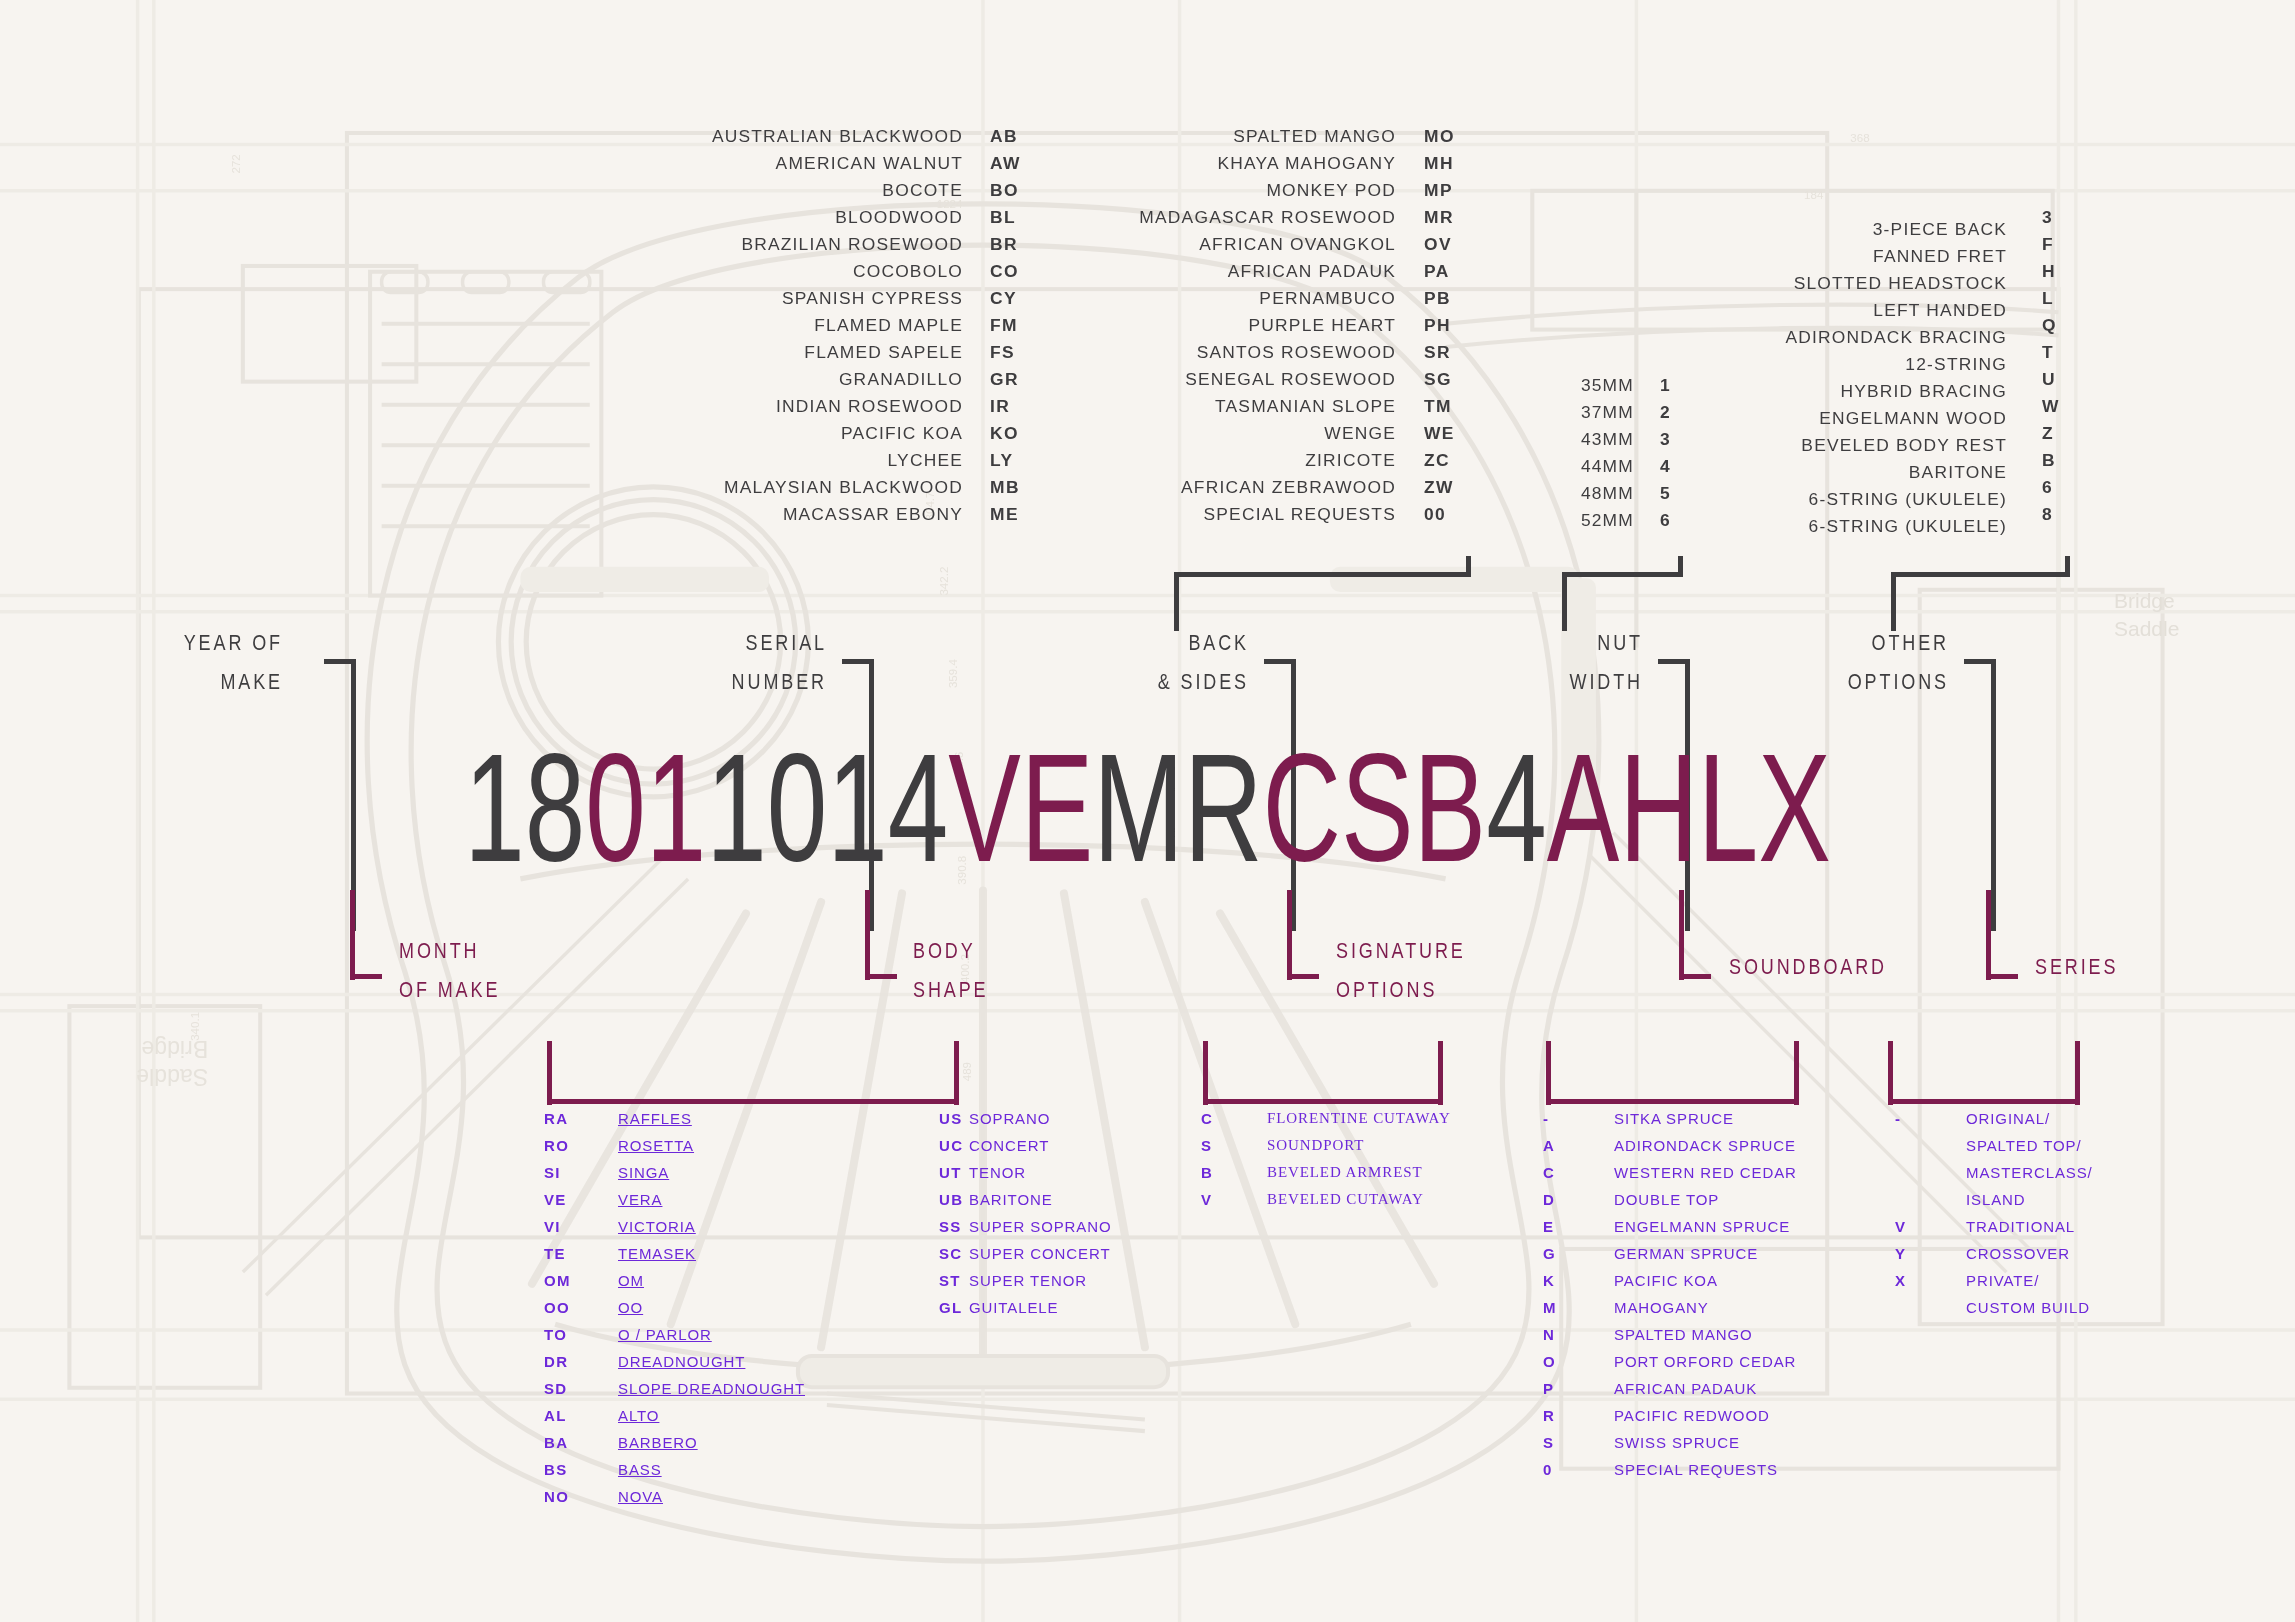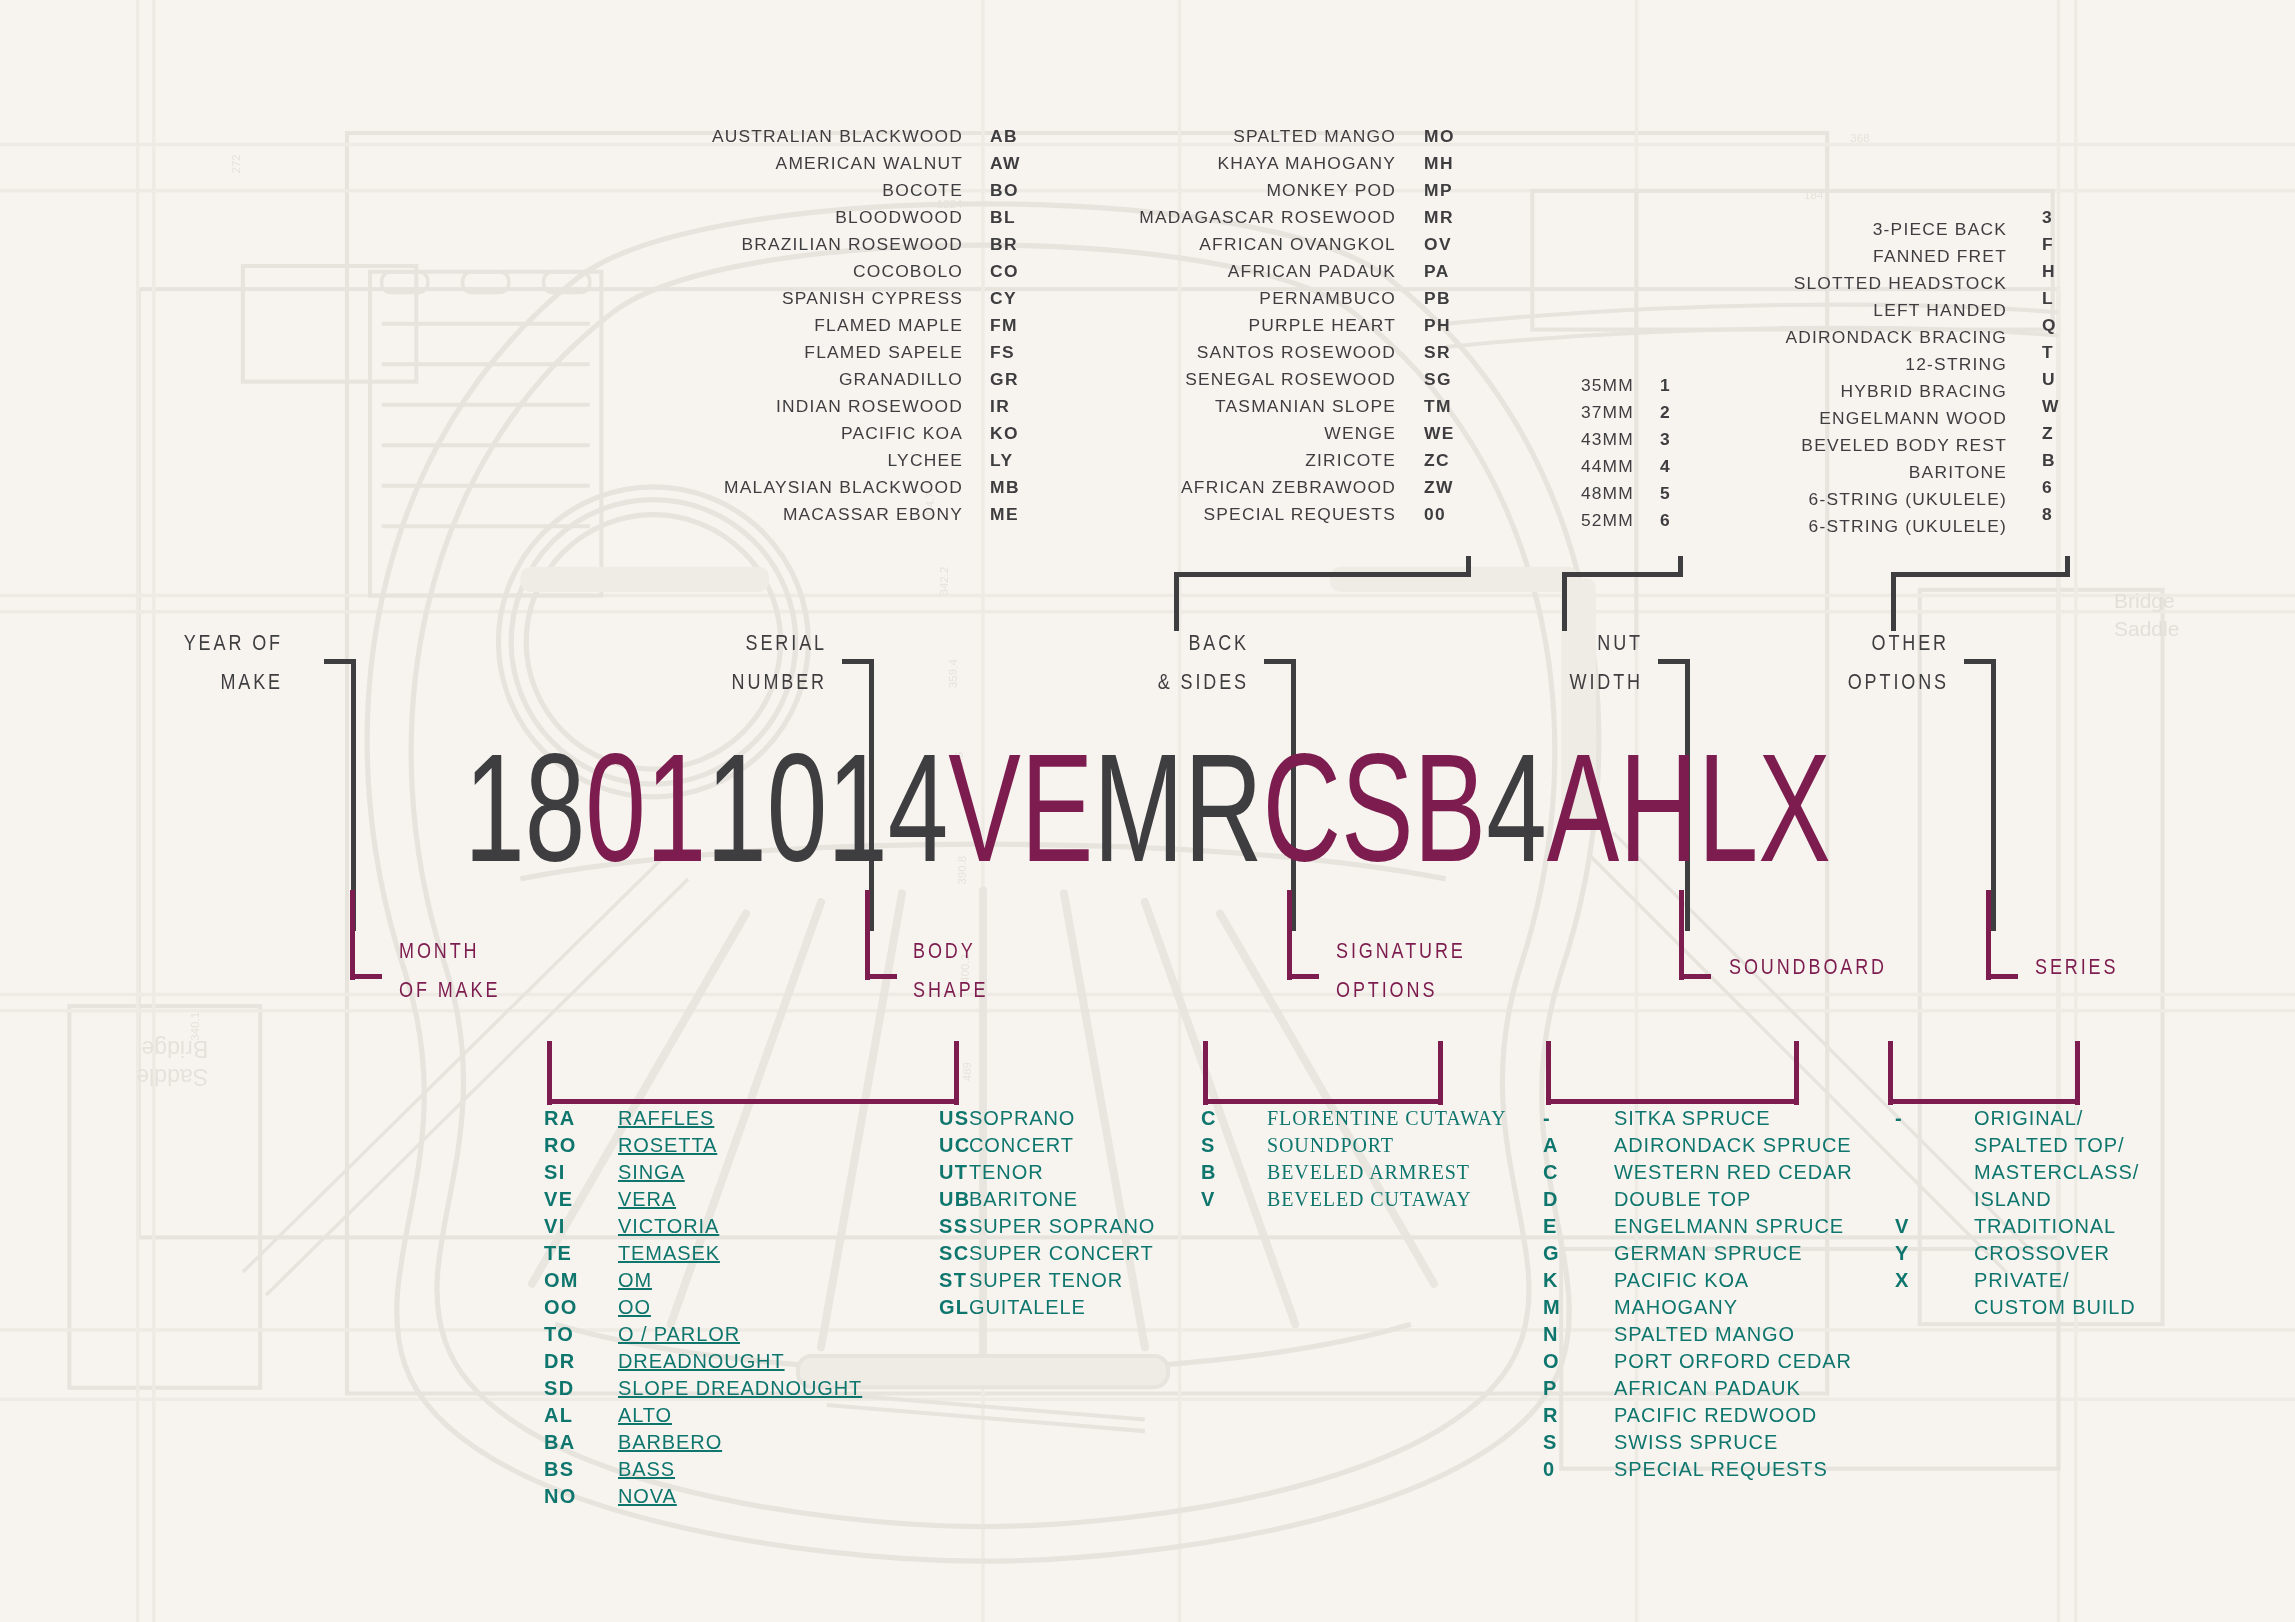--- a/index.html
+++ b/index.html
@@ -87,25 +87,25 @@
   .lead.r { text-align: right; }
 
   
   .brk { position: absolute; }
   .brk i { position: absolute; display:block; background: #3e3d3f; }
   .brk.m i { background: #7d1c4e; }
 
   
   .botlist {
     position: absolute;
-    font-size: 20px;
+    font-size: 15px;
     letter-spacing: 0.9px;
     line-height: 27px;
     white-space: nowrap;
-    color: #0f766e;
+    color: #6d28d9;
   }
   .botlist .cd { font-weight: 700; letter-spacing: 1.3px; }
   .botlist .nm { font-weight: 400; }
 </style>
 </head>
 <body>
 
 <div id="page">
 
   <svg id="blueprint" viewBox="0 0 3969 2806" preserveAspectRatio="none">
@@ -604,21 +604,21 @@
   <div class="botlist" style="left:1895px;top:1105px;">
     <div class="cd">-</div>
     <div class="cd">&nbsp;</div>
     <div class="cd">&nbsp;</div>
     <div class="cd">&nbsp;</div>
     <div class="cd">V</div>
     <div class="cd">Y</div>
     <div class="cd">X</div>
   </div>
 
-  <div class="botlist" style="left:1966px;top:1105px;margin-left:8px;">
+  <div class="botlist" style="left:1966px;top:1105px;">
     <div class="nm">ORIGINAL/</div>
     <div class="nm">SPALTED TOP/</div>
     <div class="nm">MASTERCLASS/</div>
     <div class="nm">ISLAND</div>
     <div class="nm">TRADITIONAL</div>
     <div class="nm">CROSSOVER</div>
     <div class="nm">PRIVATE/</div>
     <div class="nm">CUSTOM BUILD</div>
   </div>
 

